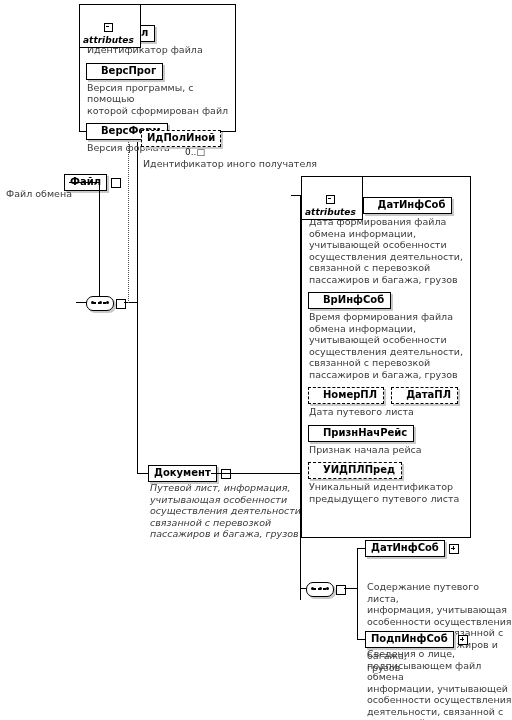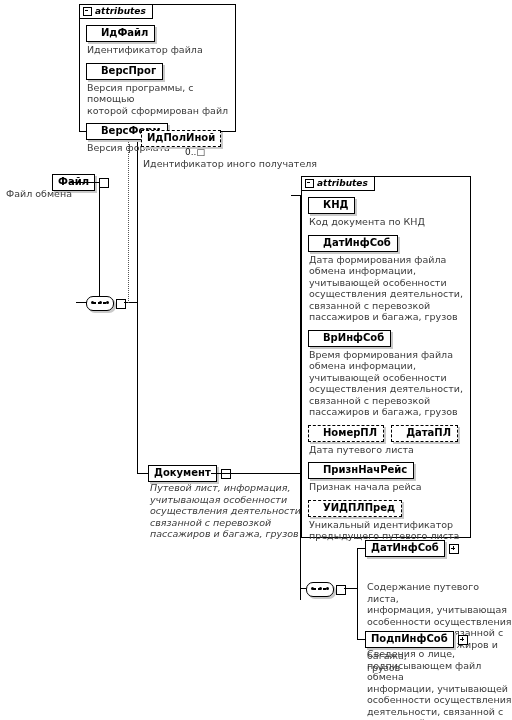--- a/index.html
+++ b/index.html
@@ -90,26 +90,27 @@
     background: #fff;
   }
   .attrs-tab {
     position: absolute;
     top: -1px; left: -1px;
     border: 1px solid #000;
     background: #fff;
     font-size: 9px;
     font-style: italic;
     font-weight: bold;
-    padding: 1px 6px 1px 3px;
+    padding: 18px 6px 1px 3px;
     display: flex;
     align-items: center;
     gap: 3px;
     line-height: 11px;
     z-index: 3;
+    flex-direction: column;
   }
   .minus-box {
     width: 7px; height: 7px;
     border: 1px solid #000;
     position: relative;
     flex: 0 0 auto;
     background: #fff;
   }
   .minus-box::before {
     content: "";
@@ -179,21 +180,21 @@
     border-radius: 50%;
     display: block;
   }
   .seq .handle { margin-left: 2px; }
 </style>
 </head>
 <body>
 
 <div class="canvas">
 
-  <div class="node" style="left:4px; top:174px;padding-left:48px;">
+  <div class="node" style="left:16px; top:174px;padding-left:48px;">
     <div class="node-box">Файл</div>
     <div class="handle blank"></div>
   </div>
   <div class="desc" style="left:6px; top:188px; width:90px;">Файл обмена</div>
 
   <div class="ln-h" style="left:69px; top:182px; width:30px;"></div>
 
   <div class="ln-v" style="left:99px; top:182px; height:121px;"></div>
 
   <div class="seq" style="left:86px; top:296px;">
@@ -258,21 +259,20 @@
 
   <div class="ln-h" style="left:300px; top:588px; width:6px;"></div>
 
   <div class="attrs" style="left:301px; top:176px; width:168px; height:360px;">
     <div class="attrs-tab">
       <span class="minus-box"></span>
       <span>attributes</span>
     </div>
     <div class="attrs-body">
       <div class="attr-name">КНД</div>
-      <div class="attr-desc">Код документа по КНД</div>
 
       <div class="attr-name">ДатИнфСоб</div>
       <div class="attr-desc">Дата формирования файла
 обмена информации,
 учитывающей особенности
 осуществления деятельности,
 связанной с перевозкой
 пассажиров и багажа, грузов</div>
 
       <div class="attr-name">ВрИнфСоб</div>

